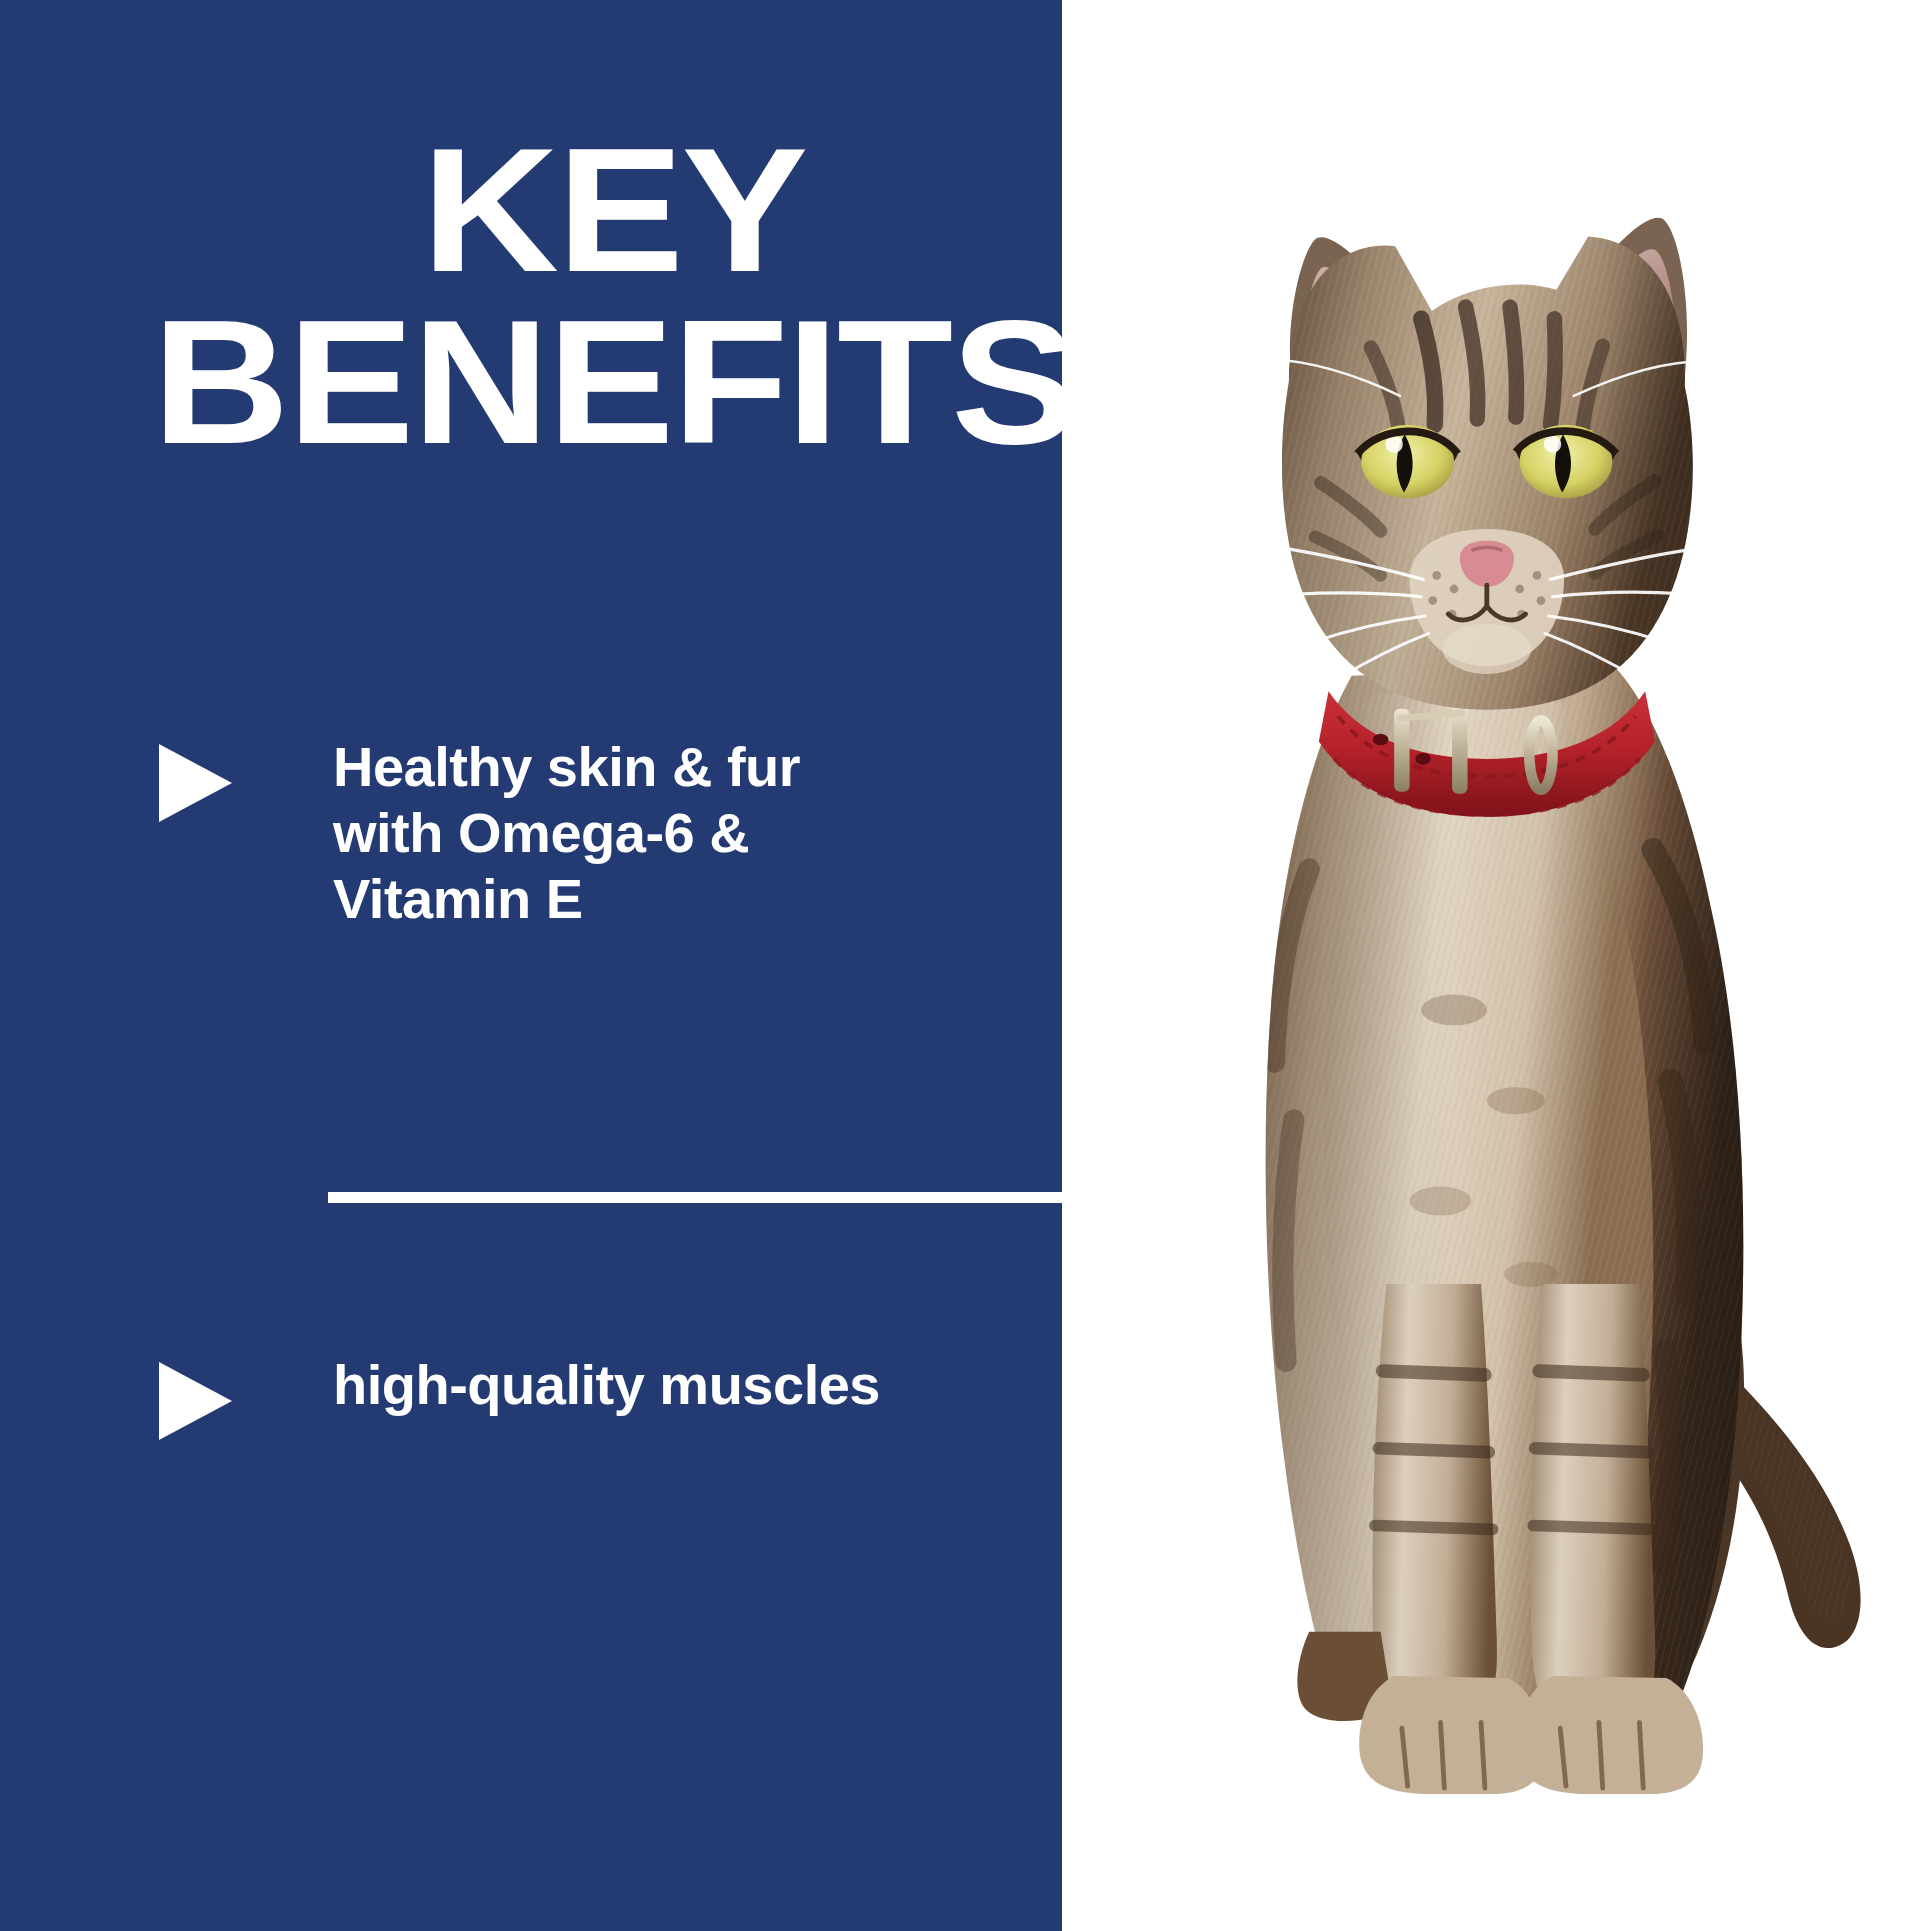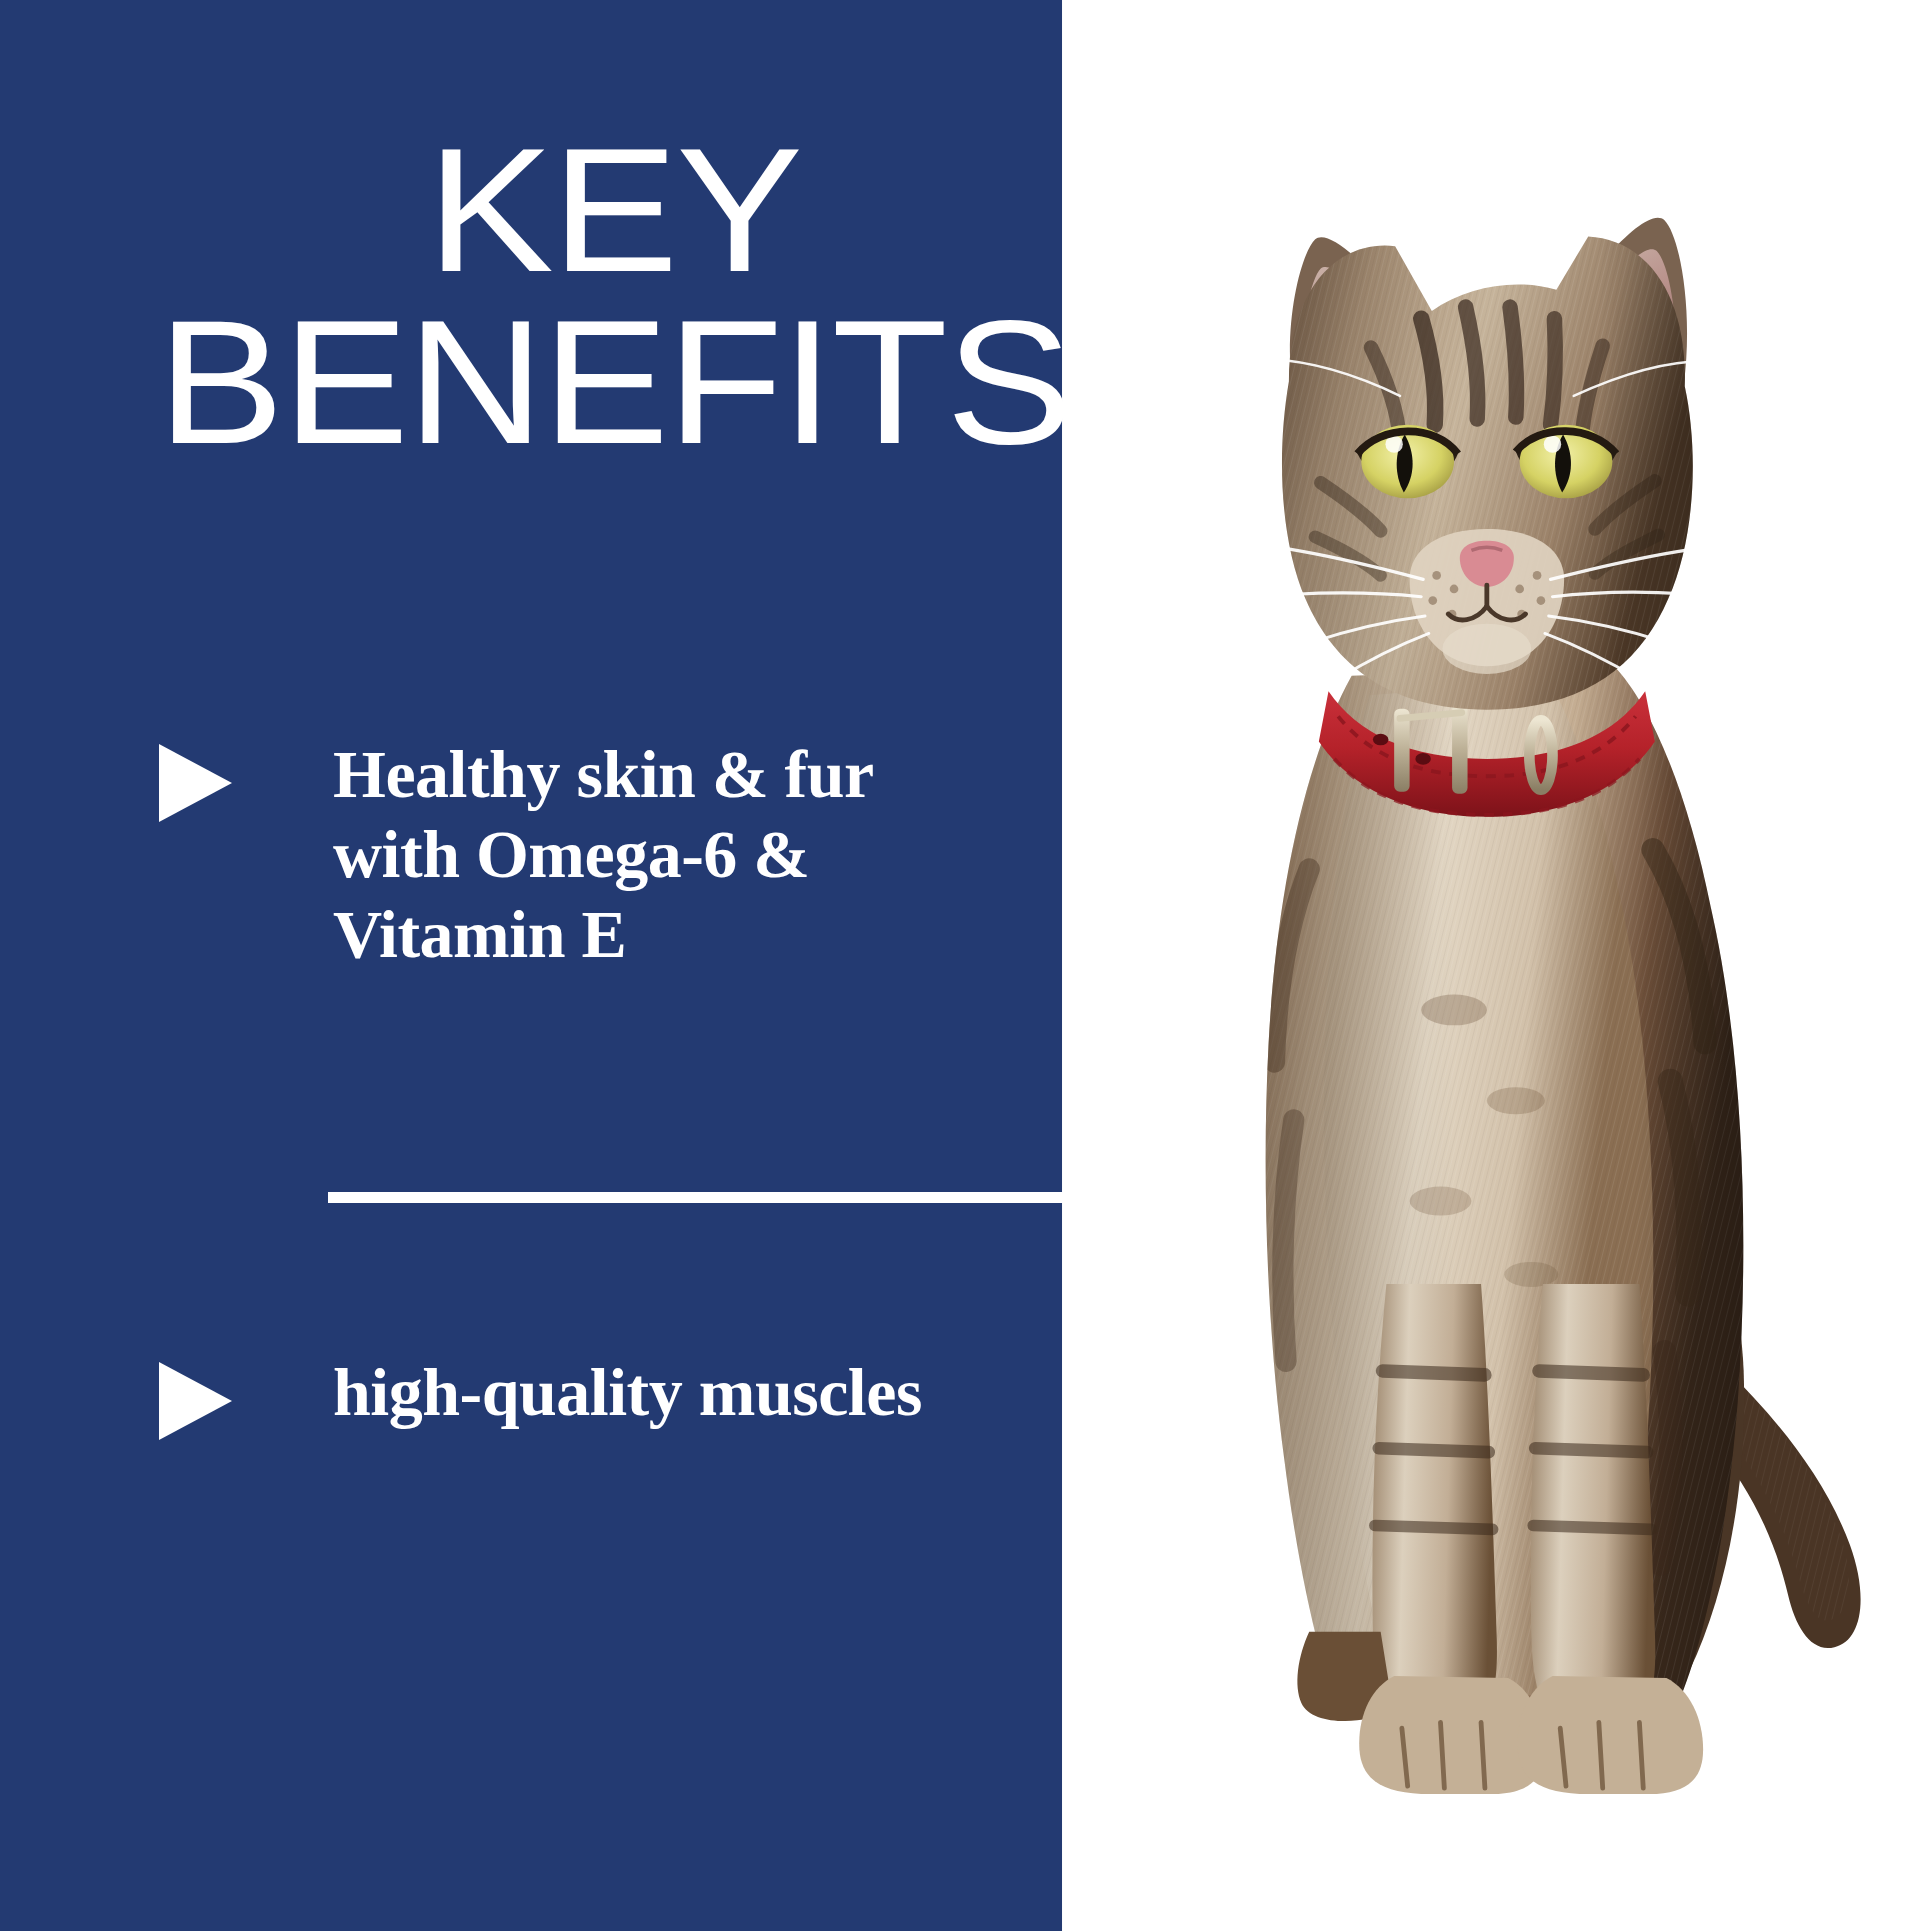--- a/index.html
+++ b/index.html
@@ -36,21 +36,21 @@
 
   
   #headline {
     position: absolute;
     left: 0;
     top: 124px;
     width: 1228px;
     text-align: center;
     color: #ffffff;
     font-family: "Liberation Sans Narrow", "Liberation Sans", sans-serif;
-    font-weight: 400;
+    font-weight: 700;
     letter-spacing: -1.9px;
     line-height: 0.98;
   }
   .headline-line {
     display: block;
     font-size: 176px;
     transform: scaleX(1.08);
     transform-origin: center center;
     white-space: nowrap;
   }
@@ -76,23 +76,23 @@
     border-bottom: 39px solid transparent;
     border-left: 73px solid #ffffff;
   }
 
   .benefit-text {
     position: absolute;
     left: 333px;
     top: 0;
     width: 792px;
     color: #ffffff;
-    font-family: Liberation Serif, serif;
+    font-family: Liberation Sans, sans-serif;
     font-weight: 700;
-    font-size: 68px;
+    font-size: 56px;
     line-height: 1.18;
     letter-spacing: -0.5px;
   }
   .benefit-text .ln { display: block; white-space: nowrap; }
 
   
   #divider {
     position: absolute;
     left: 328px;
     top: 1192px;

